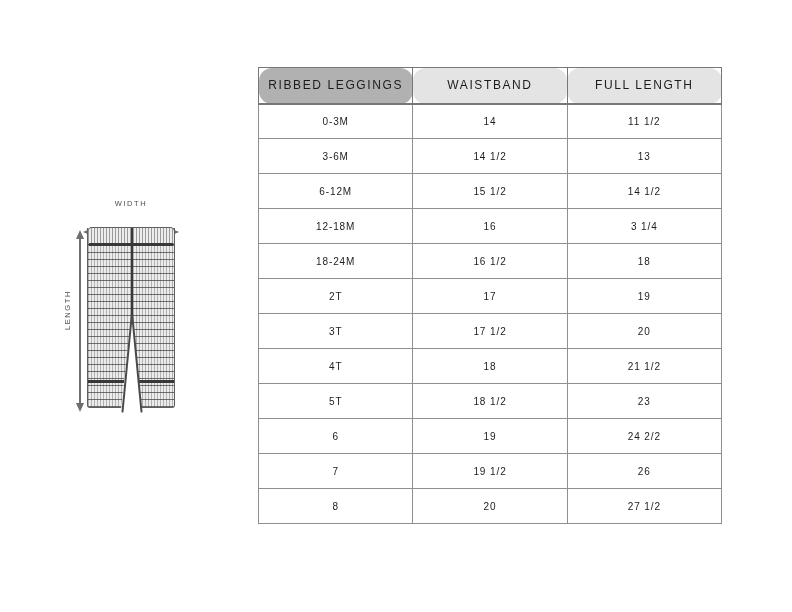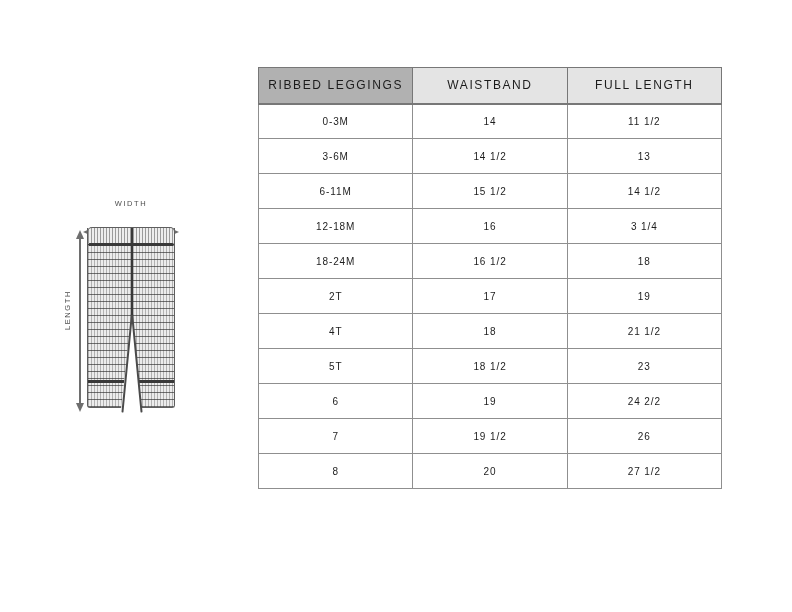--- a/index.html
+++ b/index.html
@@ -7,21 +7,21 @@
               font-family:"Liberation Sans","DejaVu Sans",sans-serif; }
   .canvas { position:relative; width:792px; height:612px; background:#fff; }
 
   
   .size-table { position:absolute; left:258px; top:67px; width:464px;
                 border-collapse:collapse; table-layout:fixed; }
   .size-table th, .size-table td {
       border:1px solid #8f8f8f; text-align:center; vertical-align:middle;
       color:#1c1c1c; font-weight:400; white-space:nowrap; }
   .size-table thead th { height:36px; font-size:12px; letter-spacing:1.6px;
-      border-color:#777; border-bottom-width:2px; }
+      border-color:#777; border-bottom-width:2px;border-radius:13px; }
   .size-table thead th.primary { background:#b1b1b1; }
   .size-table thead th.secondary { background:#e4e4e4; }
   .size-table tbody td { height:35px; font-size:10px; letter-spacing:0.9px; background:#fff; }
 
   
   .illo { position:absolute; left:0; top:0; width:250px; height:450px; }
   .dim-label { position:absolute; font-size:7.5px; letter-spacing:1.6px;
                color:#4e4e4e; text-align:center; }
   .width-label { left:87px; top:199px; width:88px; }
   .length-label { left:33px; top:305px; width:70px; height:10px;
@@ -103,38 +103,43 @@
         <td>0-3M</td>
         <td>14</td>
         <td>11 1/2</td>
       </tr>
       <tr>
         <td>3-6M</td>
         <td>14 1/2</td>
         <td>13</td>
       </tr>
       <tr>
-        <td>6-11M</td>
+        <td>6-12M</td>
         <td>15 1/2</td>
         <td>14 1/2</td>
       </tr>
       <tr>
         <td>12-18M</td>
         <td>16</td>
         <td>3 1/4</td>
       </tr>
       <tr>
         <td>18-24M</td>
         <td>16 1/2</td>
         <td>18</td>
       </tr>
       <tr>
         <td>2T</td>
         <td>17</td>
         <td>19</td>
+      </tr>
+      <tr>
+        <td>3T</td>
+        <td>17 1/2</td>
+        <td>20</td>
       </tr>
       <tr>
         <td>4T</td>
         <td>18</td>
         <td>21 1/2</td>
       </tr>
       <tr>
         <td>5T</td>
         <td>18 1/2</td>
         <td>23</td>

